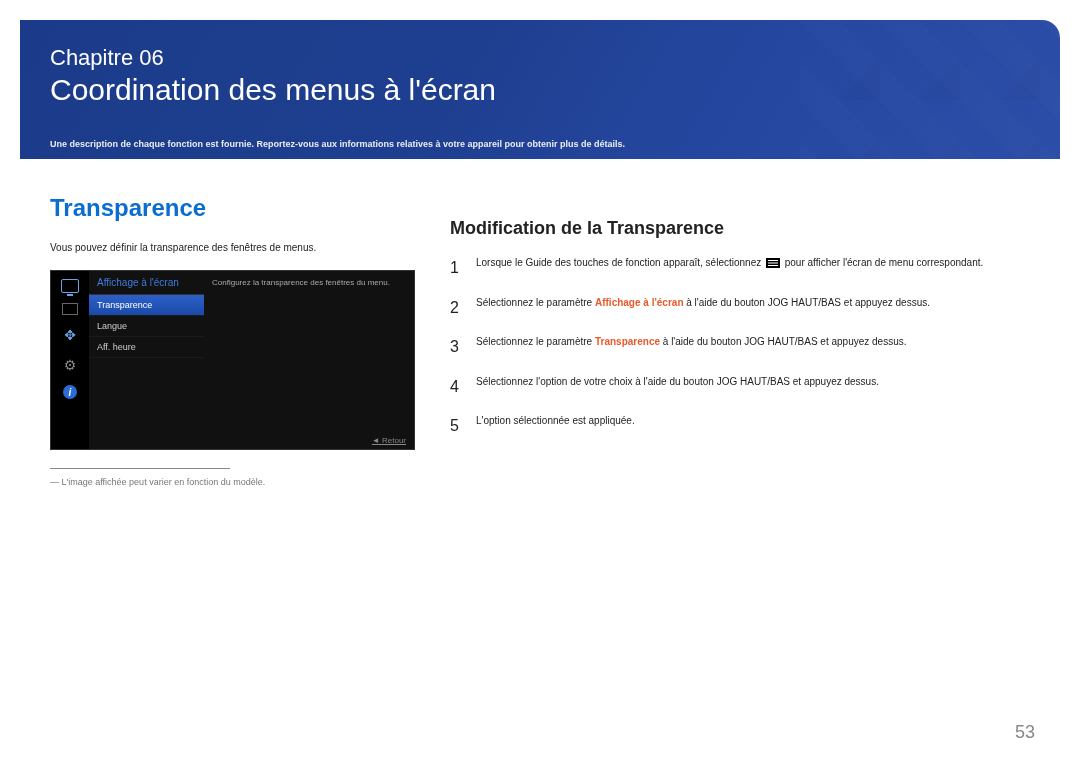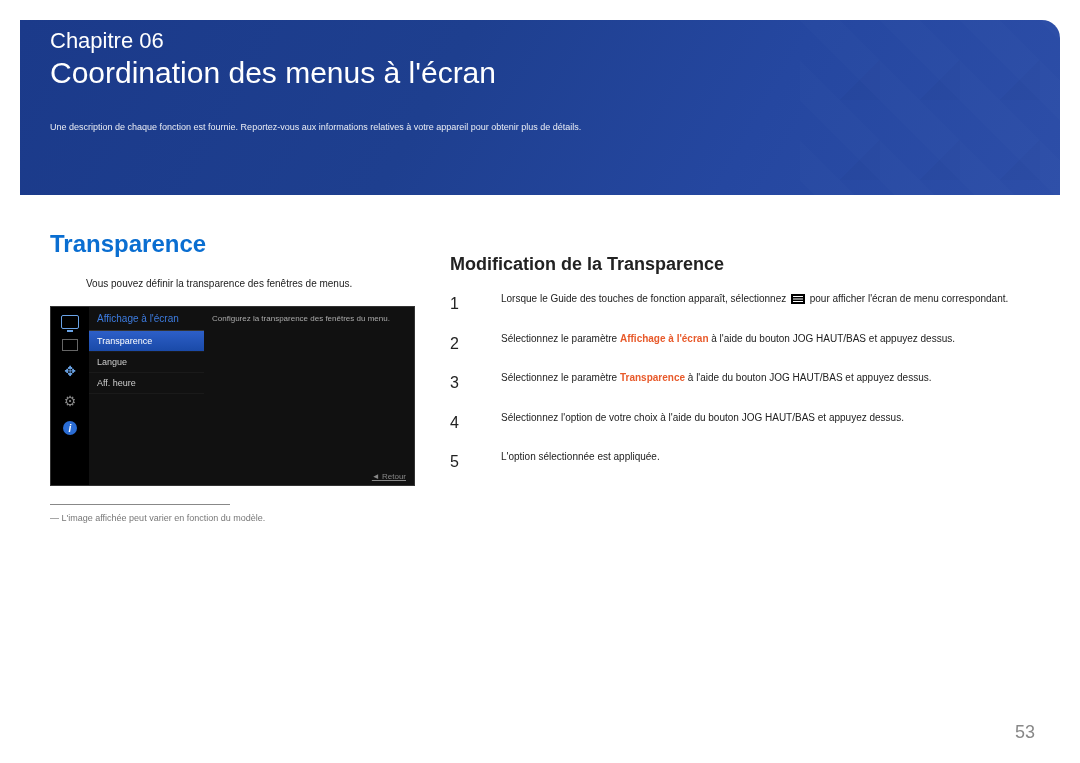--- a/index.html
+++ b/index.html
@@ -1,46 +1,46 @@
 <!DOCTYPE html>
 <html><head>
 <meta charset="utf-8">
 <style>
 * { margin: 0; padding: 0; box-sizing: border-box; }
 body { width: 1080px; height: 763px; background: #fff; font-family: Arial, Helvetica, sans-serif; position: relative; overflow: hidden; }
 
 .header {
   position: relative;
-  height: 175px;
+  height: 139px;
   background: linear-gradient(120deg, #1b3a8a 0%, #1e3f8f 40%, #2547a0 70%, #2d4ea8 100%);
   border-radius: 0 18px 0 0;
   margin: 20px 20px 0 20px;
-  padding: 8px 30px 0 30px;
+  padding: 25px 30px 0 30px;
   color: #fff;
 }
 .header::after {
   content: "";
   position: absolute;
   right: 0; top: 0; bottom: 0; width: 260px;
   background:
     linear-gradient(45deg, rgba(255,255,255,0.03) 25%, transparent 25%, transparent 50%, rgba(255,255,255,0.03) 50%, rgba(255,255,255,0.03) 75%, transparent 75%) 0 0/80px 80px,
     linear-gradient(-45deg, rgba(0,0,0,0.05) 25%, transparent 25%) 0 0/80px 80px;
   opacity: 0.4;
   border-radius: 0 18px 0 0;
 }
 .chapter-line { font-size: 22px; font-weight: 300; margin-bottom: 2px; }
 .chapter-title { font-size: 30px; font-weight: 400; margin-bottom: 32px; }
-.chapter-desc { font-size: 9px; font-weight: 400; opacity: 0.9; }
+.chapter-desc { font-size: 9px; font-weight: 700; opacity: 0.9; }
 
 .content { display: flex; padding: 35px 50px 0 50px; gap: 20px; }
 .left-col { width: 380px; flex-shrink: 0; }
 .right-col { flex: 1; }
 
 .section-title { color: #0a6ed1; font-size: 24px; font-weight: 600; margin-bottom: 18px; }
-.section-desc { font-size: 10px; color: #222; margin-bottom: 15px; line-height: 1.5; margin-left: 36px; }
+.section-desc { font-size: 10px; color: #222; margin-bottom: 15px; line-height: 1.5; }
 
 .osd { width: 365px; height: 180px; background: #111; border: 1px solid #333; position: relative; display: flex; color: #fff; font-size: 9px; }
 .osd-sidebar { width: 38px; background: #000; display: flex; flex-direction: column; align-items: center; padding-top: 8px; gap: 10px; }
 .osd-sidebar .ico { width: 20px; height: 20px; display: flex; align-items: center; justify-content: center; }
 .osd-sidebar .ico.monitor { border: 1.5px solid #6aa3e6; border-radius: 2px; position: relative; height: 14px; width: 18px; }
 .osd-sidebar .ico.monitor::after { content: ""; position: absolute; bottom: -4px; left: 5px; width: 6px; height: 2px; background: #6aa3e6; }
 .osd-sidebar .ico.rect { border: 1px solid #666; width: 16px; height: 12px; }
 .osd-sidebar .ico.arrows { color: #6aa3e6; font-size: 14px; }
 .osd-sidebar .ico.gear { color: #888; font-size: 14px; }
 .osd-sidebar .ico.info { background: #2a6cd4; border-radius: 50%; width: 14px; height: 14px; color: #fff; font-size: 10px; font-style: italic; font-weight: bold; }
@@ -57,21 +57,21 @@
 .osd-return::before { content: "◄ "; }
 
 .footnote-divider { width: 180px; height: 1px; background: #888; margin: 18px 0 8px 0; }
 .footnote { font-size: 9px; color: #777; }
 .footnote::before { content: "― "; }
 
 .sub-title { font-size: 18px; font-weight: 600; color: #222; margin-bottom: 16px; margin-top: 24px; }
 .steps { }
 .step { display: flex; gap: 14px; margin-bottom: 14px; font-size: 10px; line-height: 1.6; color: #222; }
 .step-num { font-size: 16px; font-weight: 300; color: #222; min-width: 12px; }
-.step-body { flex: 1; margin-left: 25px; }
+.step-body { flex: 1; }
 .step-body .hl1 { color: #e85a2b; font-weight: 600; }
 .menu-icon { display: inline-block; width: 14px; height: 10px; background: #000; position: relative; vertical-align: middle; margin: 0 2px; }
 .menu-icon::before { content: ""; position: absolute; left: 2px; right: 2px; top: 2px; height: 1px; background: #fff; box-shadow: 0 2.5px 0 #fff, 0 5px 0 #fff; }
 .bullet-line { font-size: 10px; color: #222; margin: 6px 0 8px 26px; }
 .bullet-line .dot { margin-right: 6px; }
 .bullet-line .hl1 { color: #e85a2b; font-weight: 600; }
 
 .page-num { position: absolute; bottom: 20px; right: 45px; font-size: 18px; color: #888; }
 </style>
 </head>

